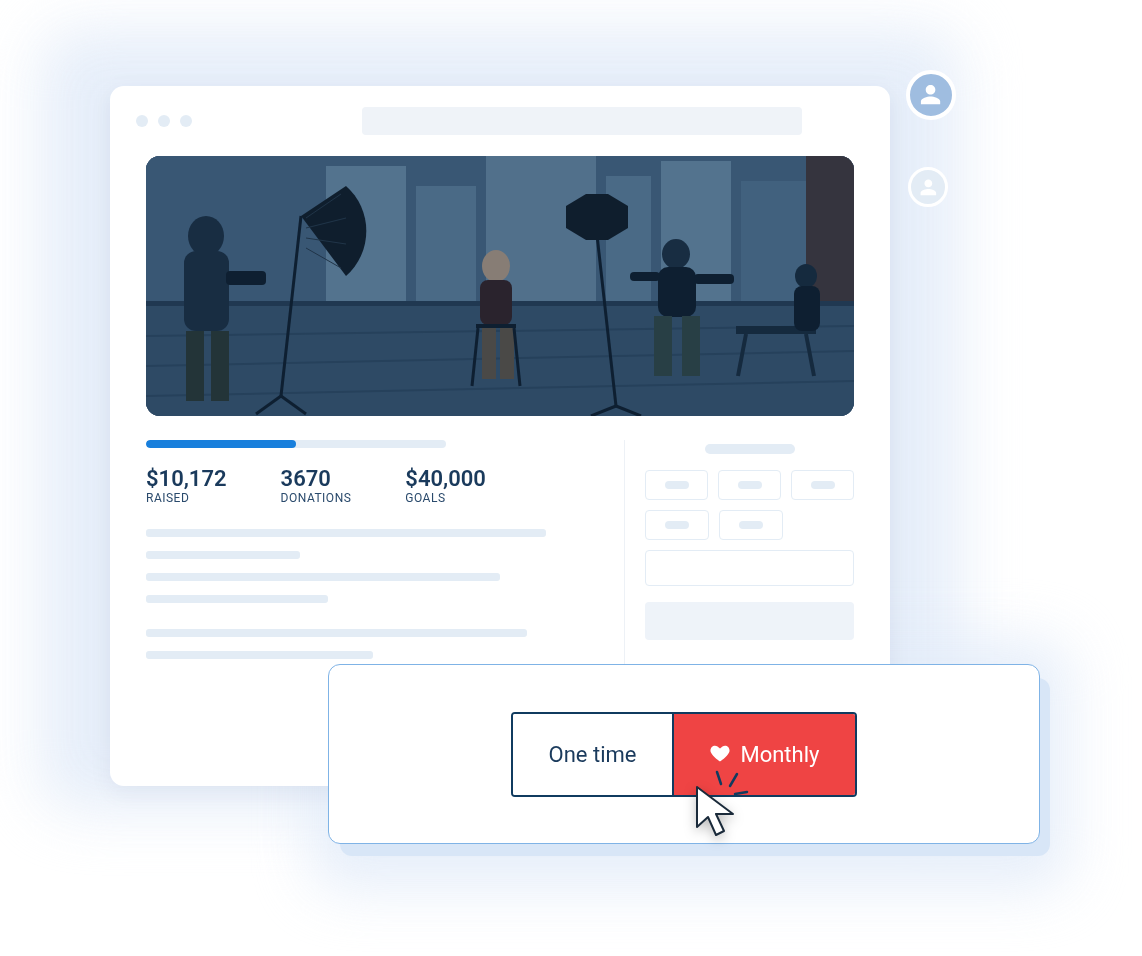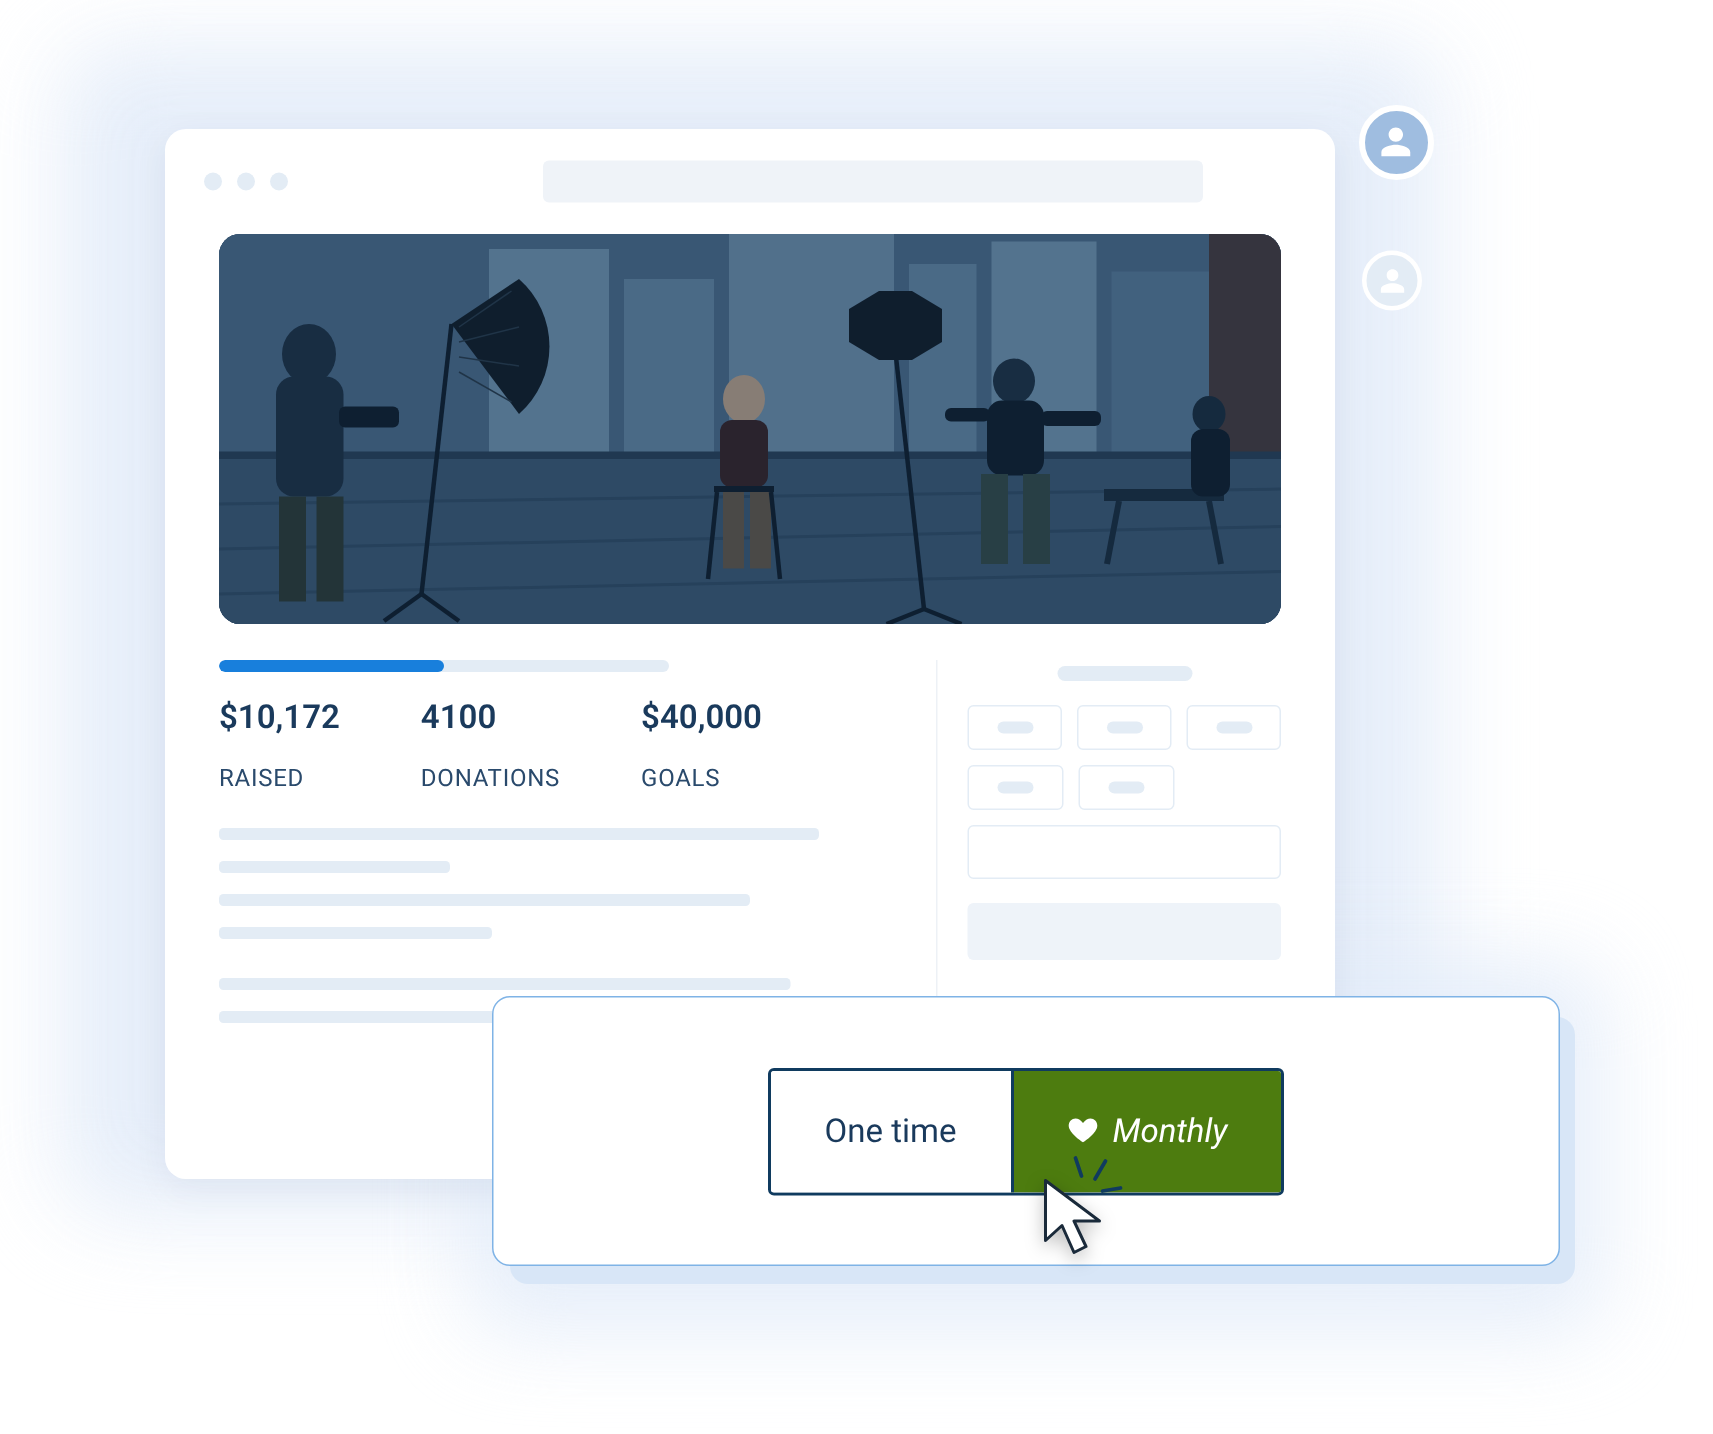--- a/index.html
+++ b/index.html
@@ -101,24 +101,24 @@
     display: flex;
     gap: 54px;
     margin-top: 18px;
   }
   .stat .value {
     font-size: 22px;
     font-weight: 600;
     color: #1a3a5c;
   }
   .stat .label {
-    font-size: 16px;
+    font-size: 12px;
     letter-spacing: 0.5px;
     color: #2a4a6c;
-    margin-top: 18px;
+    margin-top: 0;
   }
 
   
   .lines { margin-top: 24px; }
   .line {
     height: 8px;
     background: #e3ecf5;
     border-radius: 3px;
     margin-bottom: 14px;
   }
@@ -201,23 +201,22 @@
     font-size: 22px;
     padding: 0 36px;
     cursor: pointer;
     font-family: inherit;
     display: flex;
     align-items: center;
     gap: 10px;
   }
   .seg button + button { border-left: 2px solid #103b5f; }
   .seg button.active {
-    background: #4d7c0f;
+    background: #ef4444;
     color: #ffffff;
-    font-style: italic;
   }
   .heart {
     width: 20px; height: 20px;
     display:inline-block;
   }
 
   
   .cursor {
     position: absolute;
     left: 693px; top: 785px;
@@ -325,21 +324,21 @@
         <div class="progress">
           <div class="fill" style="width: 50%;"></div>
         </div>
 
         <div class="stats">
           <div class="stat">
             <div class="value">$10,172</div>
             <div class="label">RAISED</div>
           </div>
           <div class="stat">
-            <div class="value">4100</div>
+            <div class="value">3670</div>
             <div class="label">DONATIONS</div>
           </div>
           <div class="stat">
             <div class="value">$40,000</div>
             <div class="label">GOALS</div>
           </div>
         </div>
 
         <div class="lines">
           <div class="line" style="width:88%"></div>

